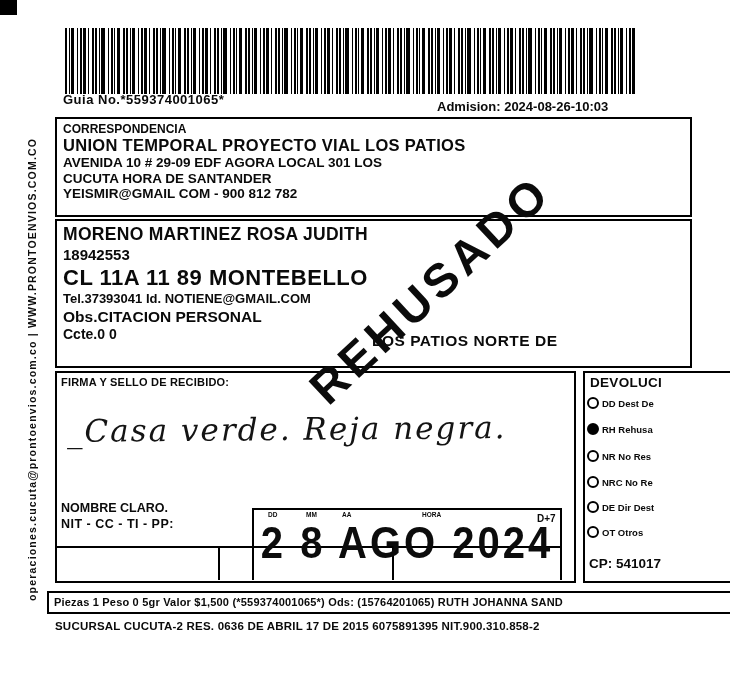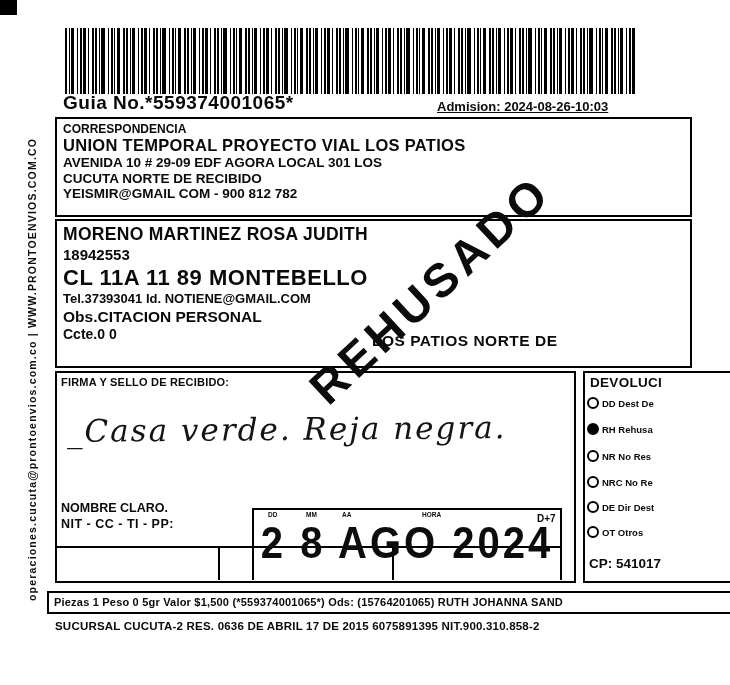--- a/index.html
+++ b/index.html
@@ -14,22 +14,22 @@
   .side-strip {
     left:26px; top:601px; width:508px;
     transform:rotate(-90deg); transform-origin:0 0;
     font-size:10.5px; font-weight:bold; letter-spacing:1.2px; white-space:nowrap;
     color:#0d0d0d;
   }
 
   .barcode { left:65px; top:28px; width:576px; height:66px; display:flex; align-items:stretch; }
   .barcode span { display:block; height:100%; background:#000; }
 
-  .guia-no { left:63px; top:92px; font-size:19px; font-weight:bold; letter-spacing:0.5px; }
-  .admision { left:437px; top:99px; font-size:13px; font-weight:bold;text-decoration:underline; }
+  .guia-no { left:63px; top:92px; font-size:13px; font-weight:bold; letter-spacing:0.5px; }
+  .admision { left:437px; top:99px; font-size:13px; font-weight:bold; }
 
   .box { border:2.5px solid #000; background:transparent; }
   .sender-box { left:55px; top:117px; width:637px; height:100px; padding:3px 6px 0 6px; }
   .sender-box .l1 { font-size:16.5px; line-height:19px; letter-spacing:0.3px; }
   .sender-box .l2 { font-size:12px;   line-height:14px; }
   .sender-box .l3 { font-size:13.5px; line-height:16px; }
   .sender-box .l4 { font-size:13.5px; line-height:15px; }
   .sender-box .l5 { font-size:13.5px; line-height:16px; }
 
   .recipient-box { left:55px; top:219px; width:637px; height:149px; padding:3px 6px 0 6px; }
@@ -253,21 +253,21 @@
       <span style="width: 3px; margin-right: 2px;"></span>
     </div>
 
   <div class="abs guia-no">Guia No.*559374001065*</div>
   <div class="abs admision">Admision: 2024-08-26-10:03</div>
 
   <div class="abs box sender-box">
     <div class="b l2">CORRESPONDENCIA</div>
     <div class="b l1">UNION TEMPORAL PROYECTO VIAL LOS PATIOS</div>
     <div class="b l3">AVENIDA 10 # 29-09 EDF AGORA LOCAL 301 LOS</div>
-    <div class="b l4">CUCUTA NORTE DE RECIBIDO</div>
+    <div class="b l4">CUCUTA HORA DE SANTANDER</div>
     <div class="b l5">YEISMIR@GMAIL COM - 900 812 782</div>
   </div>
 
   <div class="abs box recipient-box">
     <div class="b name">MORENO MARTINEZ ROSA JUDITH</div>
     <div class="b rid">18942553</div>
     <div class="b address">CL 11A 11 89 MONTEBELLO</div>
     <div class="b contact">Tel.37393041 Id. NOTIENE@GMAIL.COM</div>
     <div class="b obs">Obs.CITACION PERSONAL</div>
     <div class="b ccte">Ccte.0 0</div>

